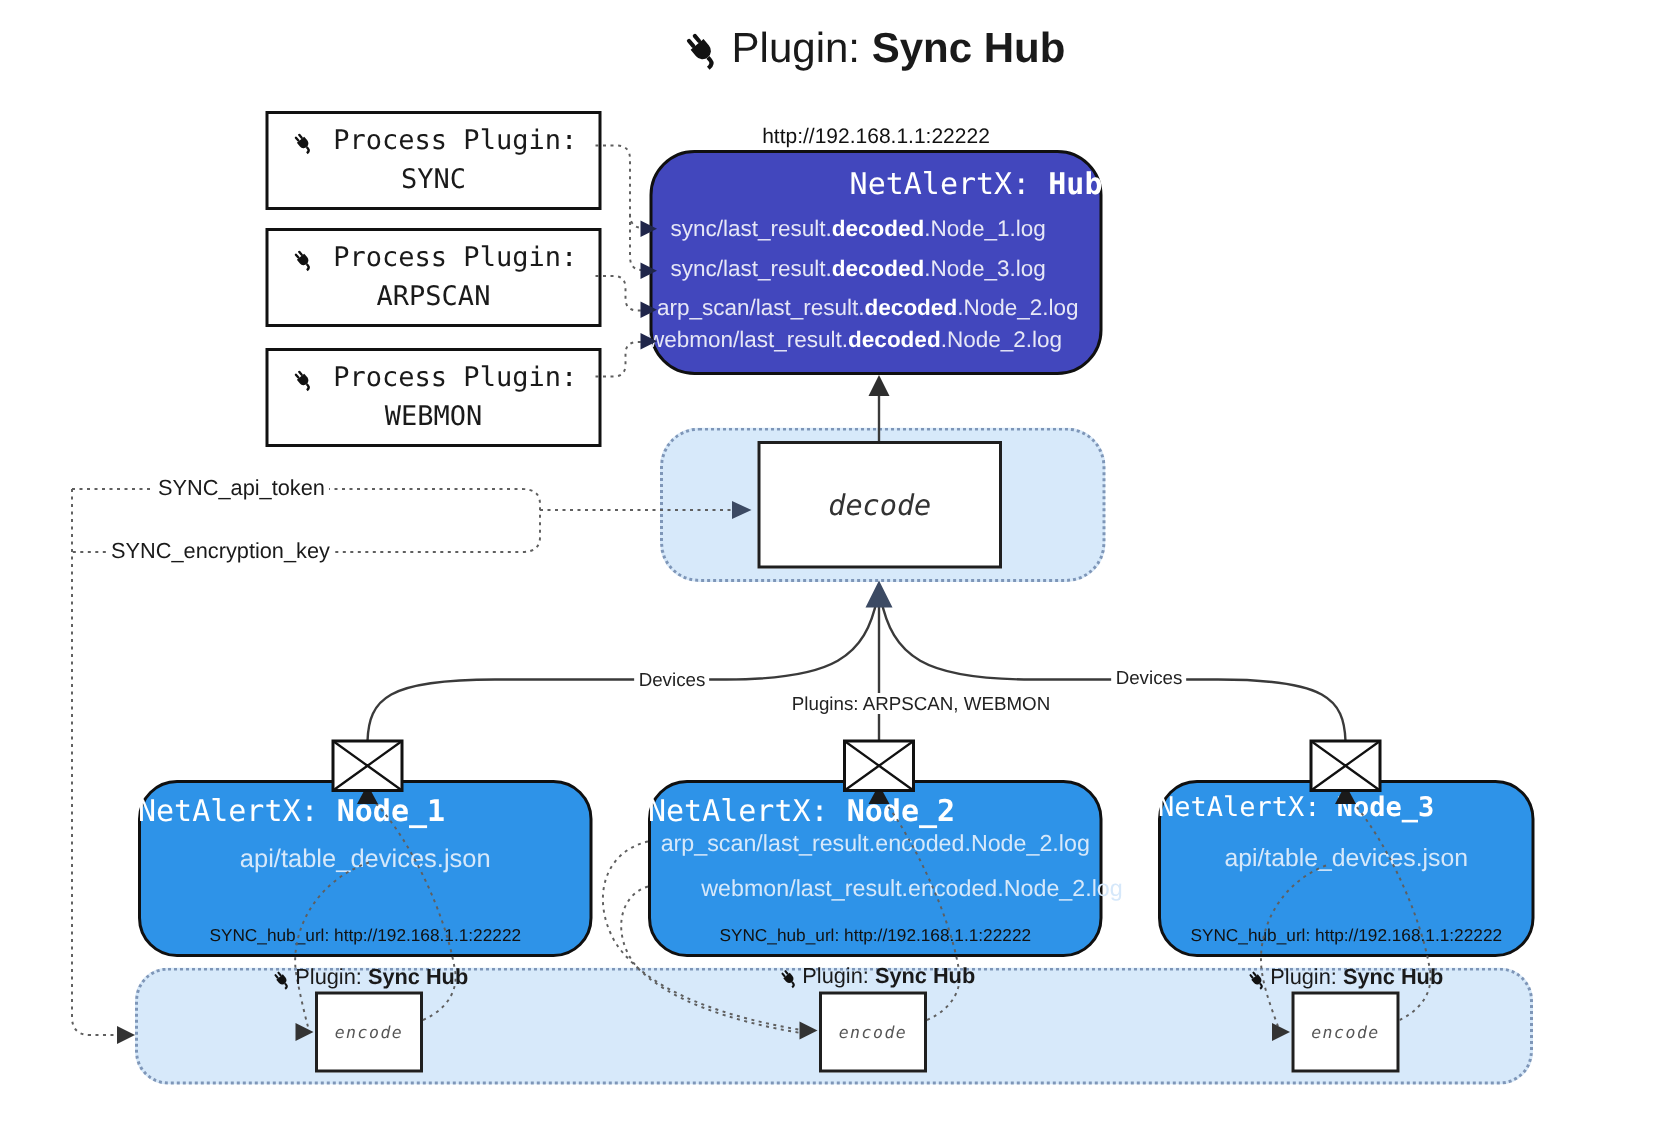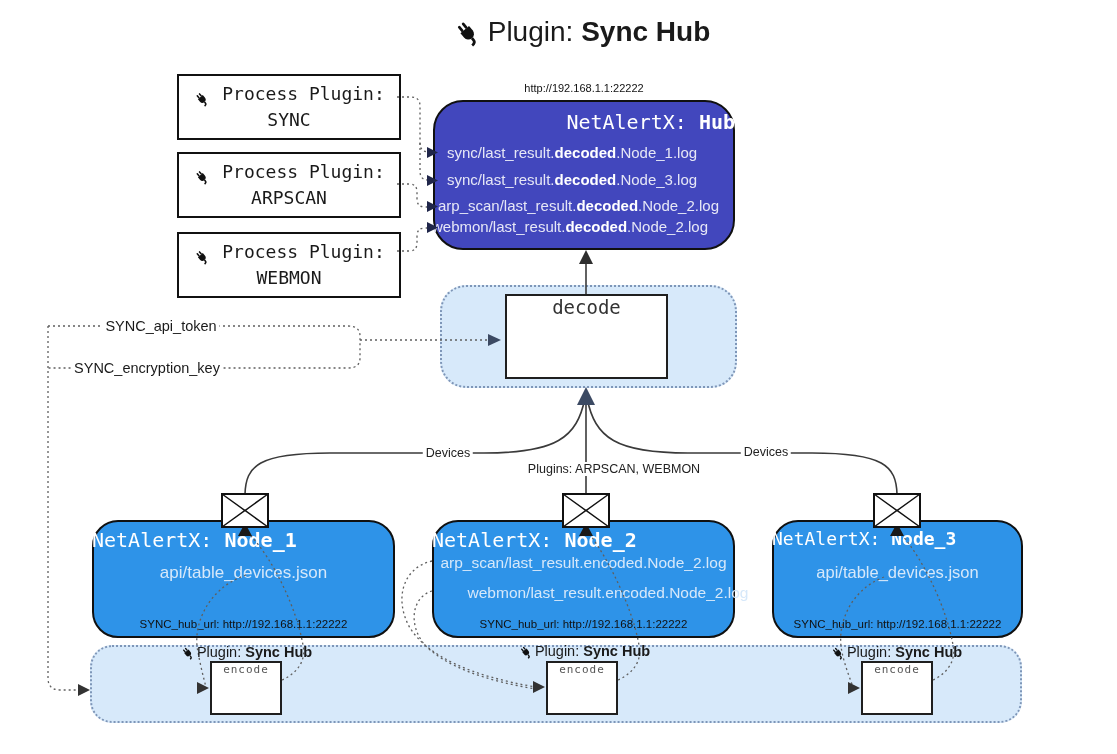--- a/index.html
+++ b/index.html
@@ -1,37 +1,37 @@
 <!DOCTYPE html>
 <html><head>
 <meta charset="utf-8">
 <style>
   html,body{margin:0;padding:0;background:#fff;}
   #canvas{position:relative;width:1117px;height:754px;background:#fff;overflow:hidden;
           font-family:"Liberation Sans",sans-serif;color:#1a1a1a;}
   .abs{position:absolute;}
   .mono{font-family:"DejaVu Sans Mono",monospace;}
-  .center{display:flex;justify-content:center;}
+  .center{display:flex;align-items:center;justify-content:center;font-style:italic;}
   
   .title{top:16px;left:581px;transform:translateX(-50%);font-size:28px;display:flex;align-items:center;gap:6px;white-space:nowrap;}
   .title b{font-weight:bold;}
   .plug{width:30px;height:30px;}
   .plug.small{width:17px;height:17px;}
   .plug.tiny{width:15px;height:15px;}
   
   .pbox{left:177px;width:220px;height:62px;background:#fff;border:2px solid #111;
         display:flex;flex-direction:column;align-items:center;justify-content:center;
         font-size:18px;line-height:26px;}
-  .pbox .l1{display:flex;align-items:flex-end;gap:12px;}
+  .pbox .l1{display:flex;align-items:center;gap:12px;}
   
   .hub{left:433px;top:100px;width:302px;height:150px;border-radius:30px;border:2.5px solid #101010;box-sizing:border-box;}
   .hub-title{top:110px;left:433px;width:302px;text-align:right;color:#fff;font-size:20px;}
   .hub-row{height:20px;font-size:15px;color:#e6e7f6;white-space:nowrap;}
   .hub-row b{color:#fff;margin-top:20px;}
-  .hub-url{top:82px;left:584px;transform:translateX(-50%);font-size:11px;color:#111;}
+  .hub-url{top:82px;left:584px;transform:translateX(-50%);font-size:14px;color:#111;}
   
   .band{border-radius:26px;box-sizing:border-box;}
   .wbox{background:#fff;border:2.5px solid #1f1f1f;box-sizing:border-box;color:#333;}
   
   .node{top:520px;height:118px;border-radius:26px;border:2.5px solid #101010;box-sizing:border-box;}
   .node-title{top:528px;text-align:left;color:#fff;font-size:20px;white-space:nowrap;}
   .node-file{color:#d6e8fa;font-size:16px;text-align:center;white-space:nowrap;}
   .node-url{font-size:11.5px;color:#111;text-align:center;white-space:nowrap;}
   
   .lbl{background:#fff;padding:0 3px;white-space:nowrap;z-index:6;}

